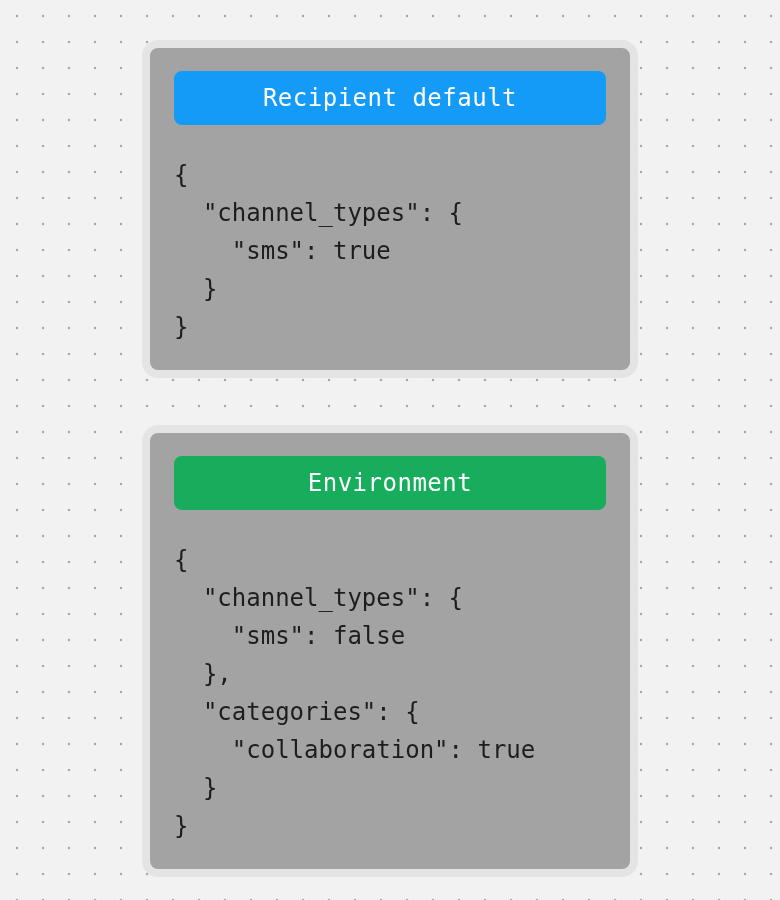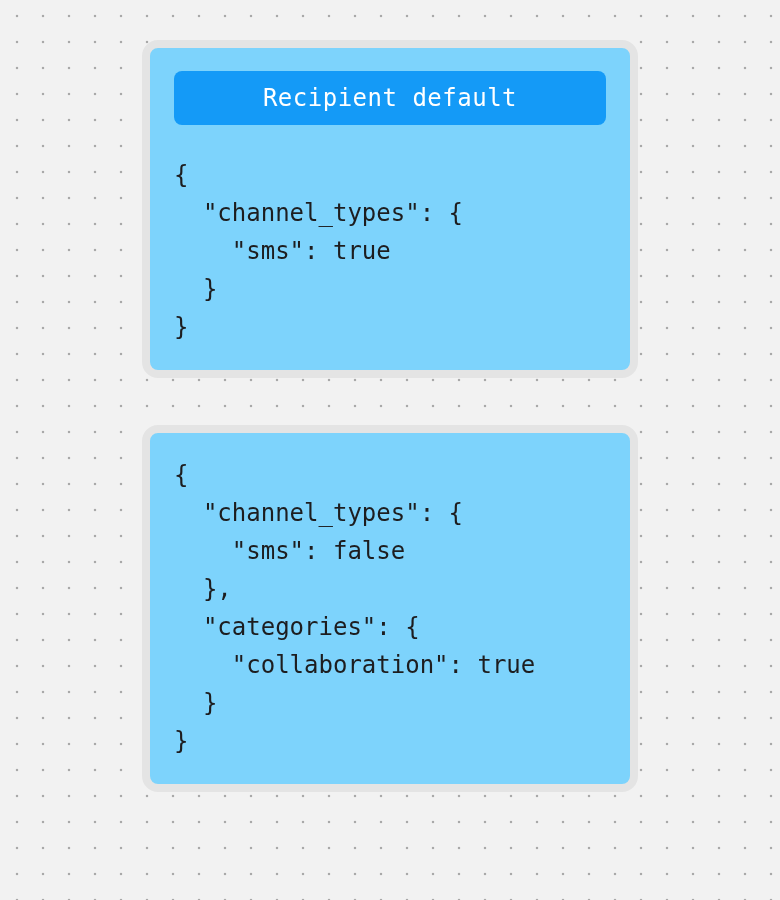--- a/index.html
+++ b/index.html
@@ -19,21 +19,21 @@
   .stage {
     width: 780px;
     height: 900px;
     box-sizing: border-box;
     padding-top: 40px;
   }
   .card {
     width: 496px;
     margin: 0 auto;
     box-sizing: border-box;
-    background: #7dd3fc;
+    background: #a3a3a3;
     border: 8px solid #e4e4e4;
     border-radius: 16px;
     padding: 23px 24px 24px 24px;
   }
   .card + .card {
     margin-top: 47px;
   }
   .card-header {
     height: 54px;
     border-radius: 8px;
@@ -64,16 +64,19 @@
 <div class="stage">
 
   <section class="card">
     <div class="card-header" style="background-color: rgb(20, 154, 247);">
       <span>Recipient default</span>
     </div>
     <pre class="code"><span class="code-line">{</span><span class="code-line">  "channel_types": {</span><span class="code-line">    "sms": true</span><span class="code-line">  }</span><span class="code-line">}</span></pre>
   </section>
 
   <section class="card">
+    <div class="card-header" style="background-color: rgb(23, 173, 92);">
+      <span>Environment</span>
+    </div>
     <pre class="code"><span class="code-line">{</span><span class="code-line">  "channel_types": {</span><span class="code-line">    "sms": false</span><span class="code-line">  },</span><span class="code-line">  "categories": {</span><span class="code-line">    "collaboration": true</span><span class="code-line">  }</span><span class="code-line">}</span></pre>
   </section>
 
 </div>
 
 </body></html>

